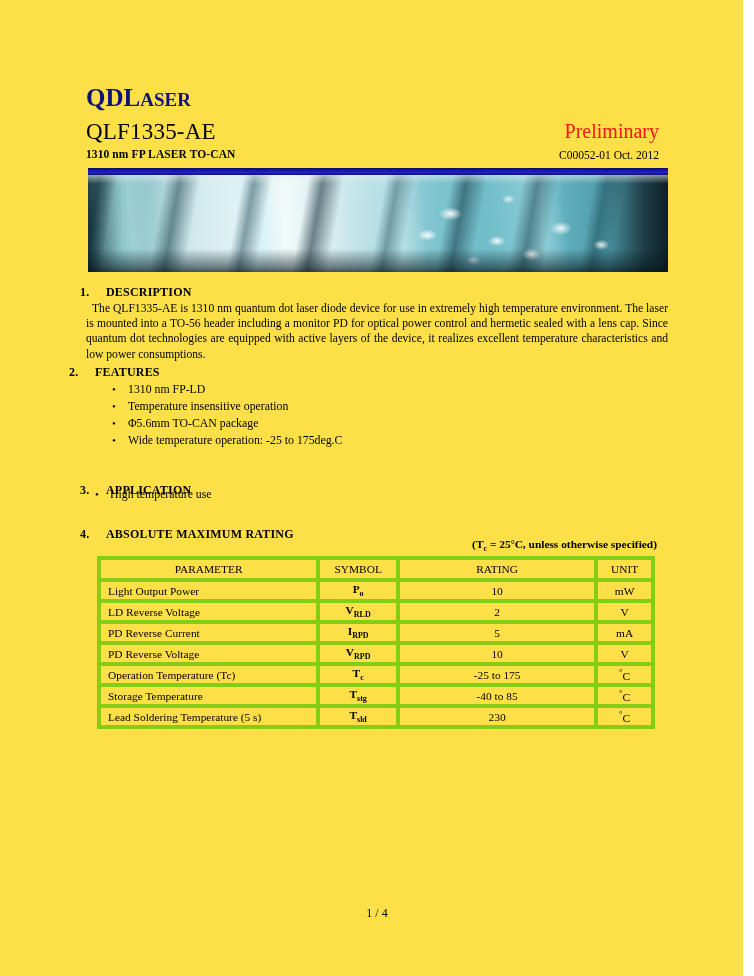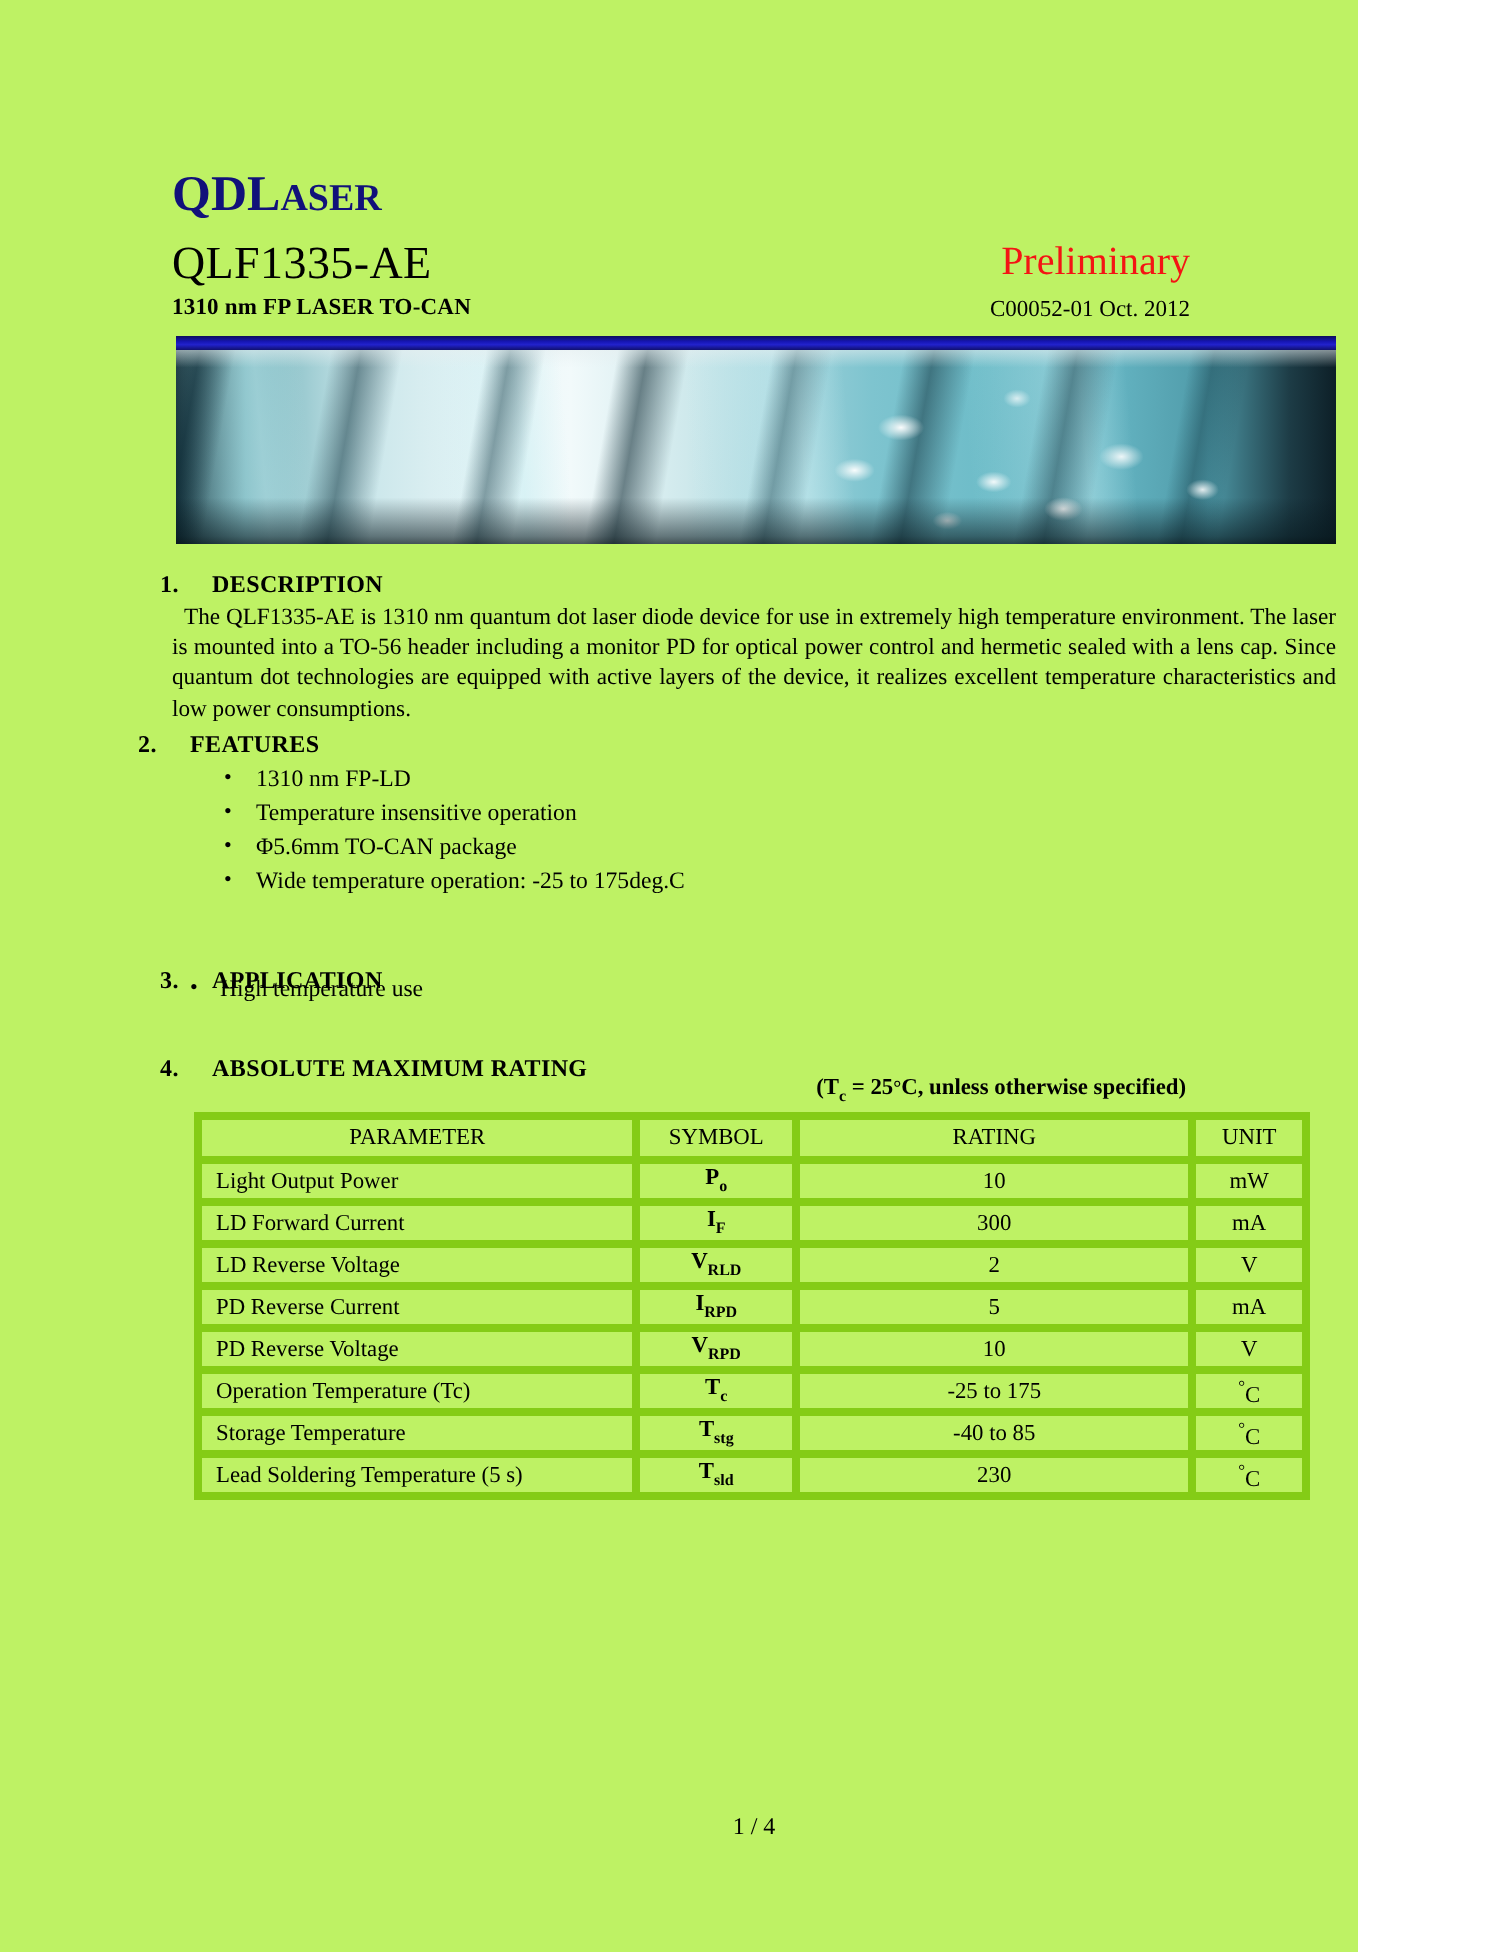--- a/index.html
+++ b/index.html
@@ -12,23 +12,23 @@
     height: 976px;
     position: relative;
     font-family: "Liberation Serif", "DejaVu Serif", serif;
     color: #000000;
     overflow: hidden;
   }
 
   .page {
     position: absolute;
     left: 0; top: 0;
-    width: 679px;
+    width: 743px;
     height: 976px;
-    background: #bef264;
+    background: #fde047;
   }
 
   
   .logo {
     position: absolute;
     left: 86px;
     top: 84px;
     color: #11117a;
     font-family: "Liberation Serif", "DejaVu Serif", serif;
     font-weight: bold;
@@ -331,26 +331,20 @@
       </tr>
     </thead>
     <tbody>
         <tr>
           <td class="param">Light Output Power</td>
           <td class="sym"><span>P</span><span class="sub">o</span></td>
           <td class="rate">10</td>
           <td class="unit">mW</td>
         </tr>
         <tr>
-          <td class="param">LD Forward Current</td>
-          <td class="sym"><span>I</span><span class="sub">F</span></td>
-          <td class="rate">300</td>
-          <td class="unit">mA</td>
-        </tr>
-        <tr>
           <td class="param">LD Reverse Voltage</td>
           <td class="sym"><span>V</span><span class="sub">RLD</span></td>
           <td class="rate">2</td>
           <td class="unit">V</td>
         </tr>
         <tr>
           <td class="param">PD Reverse Current</td>
           <td class="sym"><span>I</span><span class="sub">RPD</span></td>
           <td class="rate">5</td>
           <td class="unit">mA</td>

